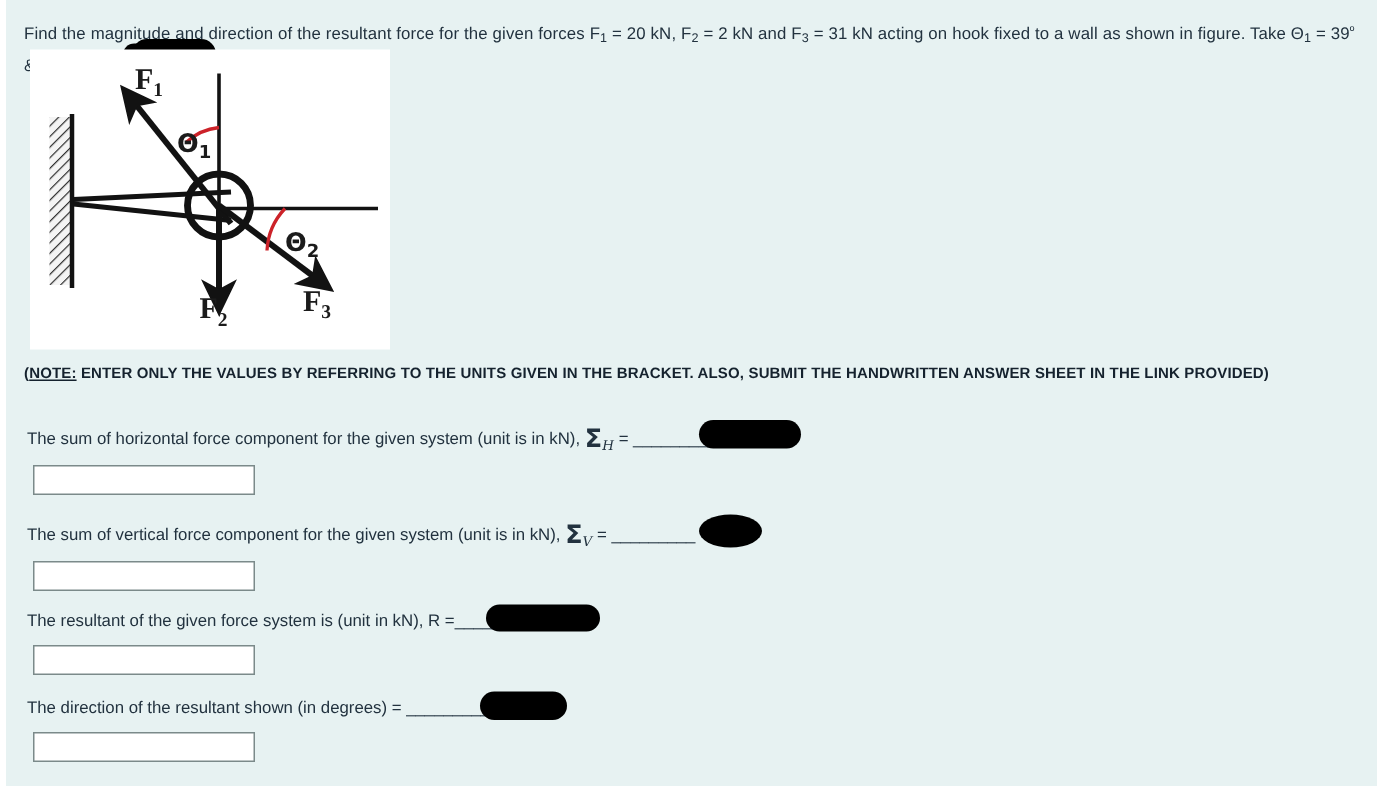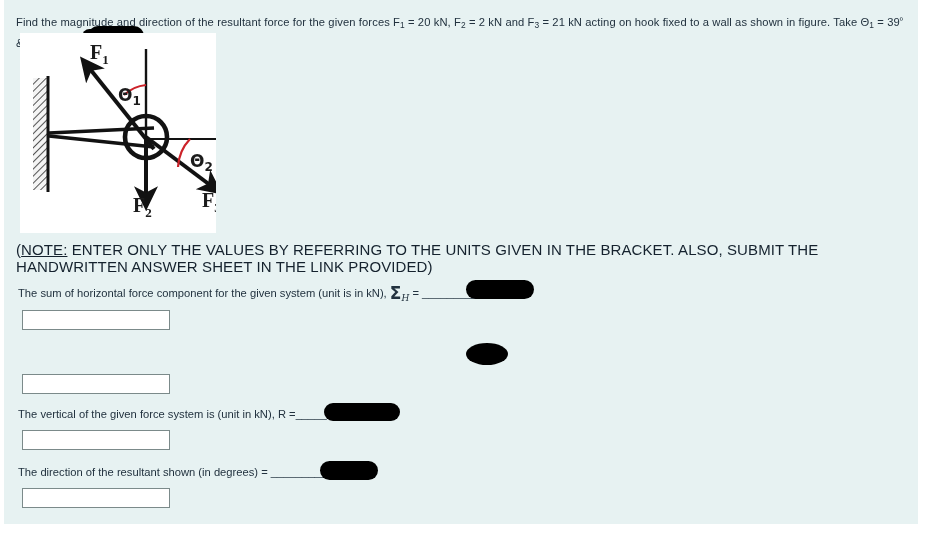--- a/index.html
+++ b/index.html
@@ -49,34 +49,34 @@
     position: absolute;
     background: #000000;
     border-radius: 50% / 50%;
   }
 
   
   #figure-box {
     position: absolute;
     left: 20px;
     top: 33px;
-    width: 196px;
+    width: 240px;
     height: 200px;
     background: #ffffff;
     overflow: hidden;
   }
   #figure-svg { display:block; }
 
   
   #note {
     left: 16px;
     top: 241px;
     width: 890px;
-    font-weight: normal;
-    font-size: 15px;
+    font-weight: bold;
+    font-size: 10px;
     color: #15222e;
     line-height: 17px;
   }
   #note .u { text-decoration: underline; }
 
   
   .qline {
     position: absolute;
     left: 18px;
     font-size: 11.2px;
@@ -113,21 +113,21 @@
   }
 </style>
 </head>
 <body>
 
 <div id="page">
 
   <div class="panel"></div>
 
   <div id="prompt" class="qtext">
-    <span>Find the magnitude and direction of the resultant force for the given forces F</span><sub>1</sub><span> = 20  kN, F</span><sub>2</sub><span> = 2 kN and F</span><sub>3</sub><span> = 21 kN acting on hook fixed to a wall as shown in figure. Take Θ</span><sub>1</sub><span> = 39</span><sup>º</sup><br>
+    <span>Find the magnitude and direction of the resultant force for the given forces F</span><sub>1</sub><span> = 20  kN, F</span><sub>2</sub><span> = 2 kN and F</span><sub>3</sub><span> = 31 kN acting on hook fixed to a wall as shown in figure. Take Θ</span><sub>1</sub><span> = 39</span><sup>º</sup><br>
     <span>&amp; Θ</span><sub>2</sub><span> = 39</span><sup>º</sup><span>, --</span>
   </div>
 
   <div class="blob" style="left:88px; top:26px; width:56px; height:20px; border-radius:11px;"></div>
   <div class="blob" style="left:82px; top:29px; width:30px; height:15px; border-radius:8px;"></div>
 
   <div id="figure-box">
     <svg id="figure-svg" width="236" height="200" viewBox="0 0 236 200">
       <defs>
         <pattern id="hatch" patternUnits="userSpaceOnUse" width="5" height="5" patternTransform="rotate(45)">
@@ -182,25 +182,28 @@
   </div>
 
   <div id="note" class="qtext"><span>(</span><span class="u">NOTE:</span><span> ENTER ONLY THE VALUES BY REFERRING TO THE UNITS GIVEN IN THE BRACKET.  ALSO, SUBMIT THE HANDWRITTEN ANSWER SHEET IN THE LINK PROVIDED)</span></div>
 
   <div class="qline" style="top:283px;">
     <span>The sum of horizontal force component for the given system (unit is in kN), </span><span class="sigma">Σ</span><span class="sigsub">H</span><span> = </span><span class="dots">_________</span>
   </div>
   <div class="blob" style="left:466px; top:280px; width:68px; height:19px; border-radius:10px;"></div>
   <input class="answer-input" style="top: 310px;" placeholder="">
 
+  <div class="qline" style="top:347px;">
+    <span>The sum of vertical force component for the given system (unit is in kN), </span><span class="sigma">Σ</span><span class="sigsub">V</span><span> = </span><span class="dots">_________</span>
+  </div>
   <div class="blob" style="left:466px; top:343px; width:42px; height:22px; border-radius:50%;"></div>
   <input class="answer-input" style="top: 374px;" placeholder="">
 
   <div class="qline" style="top:408px;">
-    <span>The vertical of the given force system is (unit in kN), R =</span><span class="dots">_____</span>
+    <span>The resultant of the given force system is (unit in kN), R =</span><span class="dots">_____</span>
   </div>
   <div class="blob" style="left:324px; top:403px; width:76px; height:18px; border-radius:9px;"></div>
   <input class="answer-input" style="top: 430px;" placeholder="">
 
   <div class="qline" style="top:466px;">
     <span>The direction of the resultant shown (in degrees) = </span><span class="dots">__________</span>
   </div>
   <div class="blob" style="left:320px; top:461px; width:58px; height:19px; border-radius:10px;"></div>
   <input class="answer-input" style="top: 488px;" placeholder="">
 

